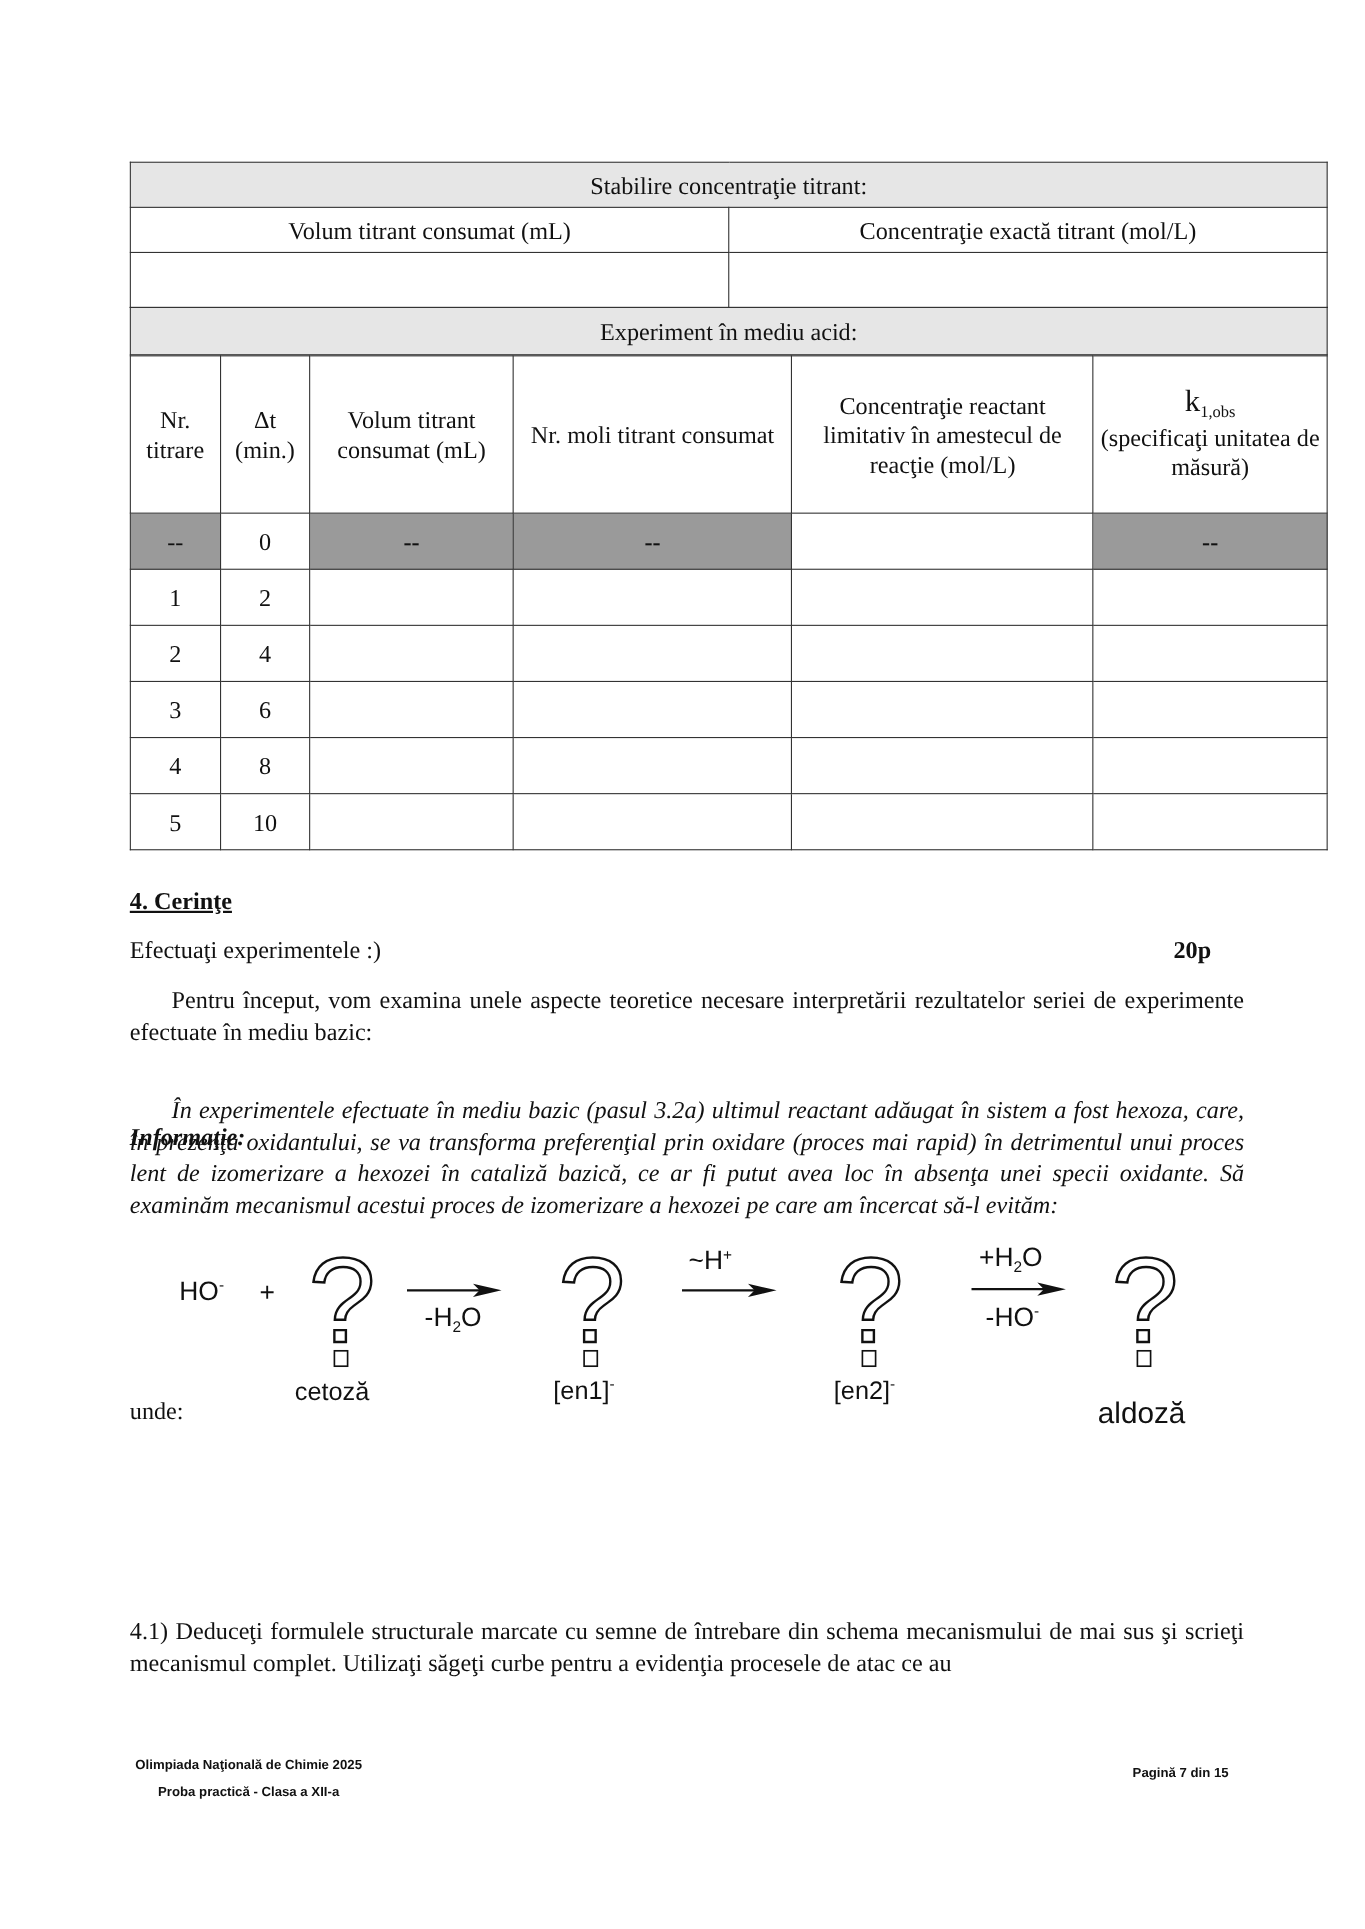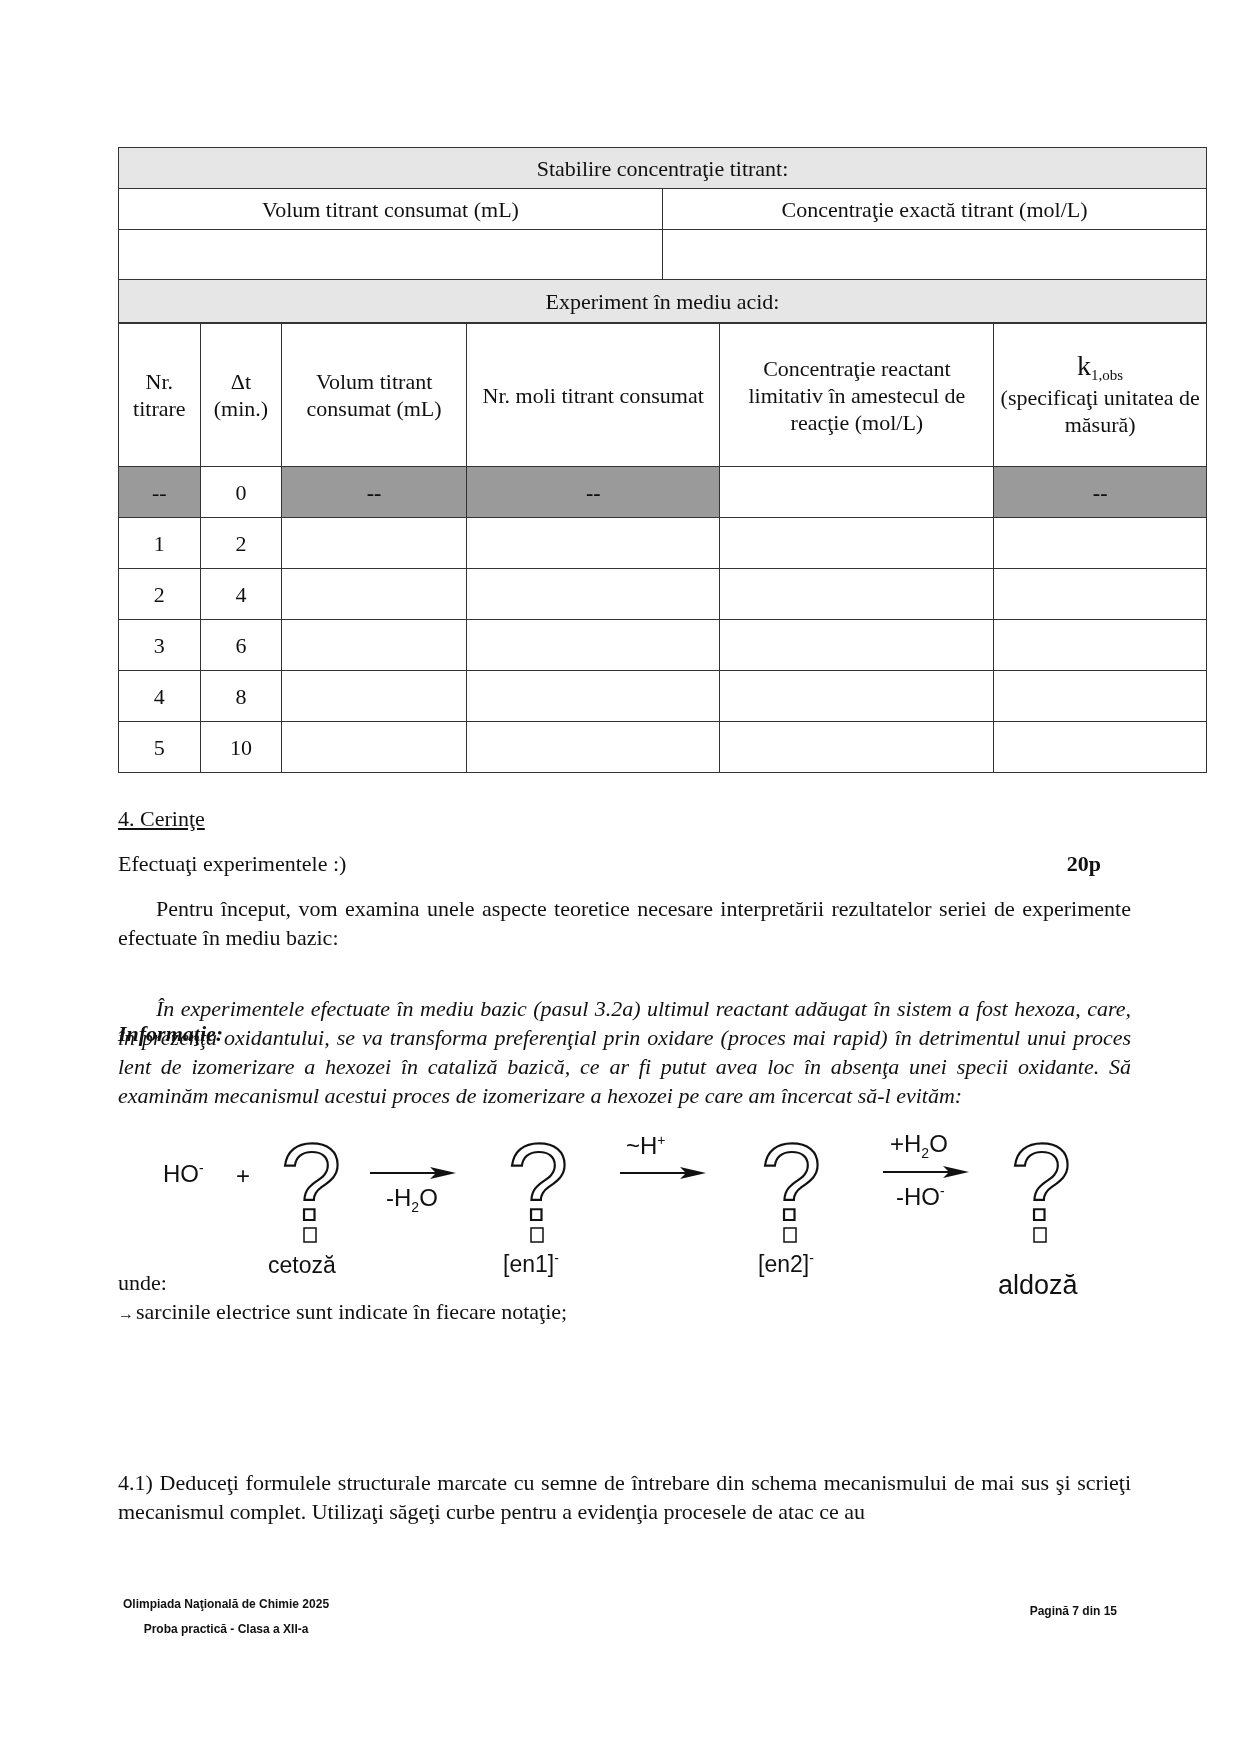--- a/index.html
+++ b/index.html
@@ -10,21 +10,21 @@
   table.t td { border:1.5px solid #333; text-align:center; vertical-align:middle; padding:0 4px;
                font-size:22px; line-height:27px; }
   .gray-h { background:#e6e6e6; }
   .gray-d { background:#9a9a9a; }
   .tbl1 { position:absolute; top:147px; }
   .tbl2 { position:absolute; top:323px; }
   .sub { font-size:15px; position:relative; top:5px; }
   .kfont { font-size:28px; }
   .dash-b { font-weight:bold; font-size:22px; }
   .txt { position:absolute; left:0; width:1013px; line-height:29px; font-size:22px; text-align:justify; }
-  .u { text-decoration:underline; font-weight:normal; }
+  .u { text-decoration:underline; font-weight:bold; }
   .pts { position:absolute; right:30px; font-weight:bold; }
   .indent { text-indent:38px;font-family:Liberation Serif, serif; }
   .it { font-style:italic; }
   .bul { display:block; }
   .arr { font-size:16px; margin-right:2px; }
   .scheme { position:absolute; left:0; top:1140px; width:1013px; height:145px; font-family:"Liberation Sans", sans-serif; }
   .sc { position:absolute; font-size:24px; }
   .qm { position:absolute; }
   .footer { position:absolute; top:1592px; font-family:"Liberation Sans", sans-serif; font-weight:bold; font-size:12px; }
   sup.s { font-size:14px; }
@@ -182,21 +182,20 @@
     <span class="sc" style="left:778px; top:43px;"><span>-HO</span><sup class="s">-</sup></span>
 
     <span class="sc" style="left:150px; top:112px; font-size:23px;"><span>cetoză</span></span>
     <span class="sc" style="left:385px; top:110px; font-size:23px;"><span>[en1]</span><sup class="s">-</sup></span>
     <span class="sc" style="left:640px; top:110px; font-size:23px;"><span>[en2]</span><sup class="s">-</sup></span>
     <span class="sc" style="left:880px; top:130px; font-size:27px;"><span>aldoză</span></span>
   </div>
 
   <div class="txt" style="top:1268px;">unde:</div>
   <div class="txt" style="top:1297px;">
-    <span class="bul"><span class="arr">→</span><span>sarcinile electrice sunt indicate în fiecare notaţie;</span></span>
   </div>
 
   <div class="txt" style="top:1468px;">4.1) Deduceţi formulele structurale marcate cu semne de întrebare din schema mecanismului de mai sus şi scrieţi mecanismul complet. Utilizaţi săgeţi curbe pentru a evidenţia procesele de atac ce au</div>
 
   <div class="footer" style="left:5px; text-align:center; line-height:25px;">
     <div>Olimpiada Naţională de Chimie 2025</div>
     <div>Proba practică - Clasa a XII-a</div>
   </div>
   <div class="footer" style="right:14px; top:1604px;">Pagină 7 din 15</div>
 </div>

